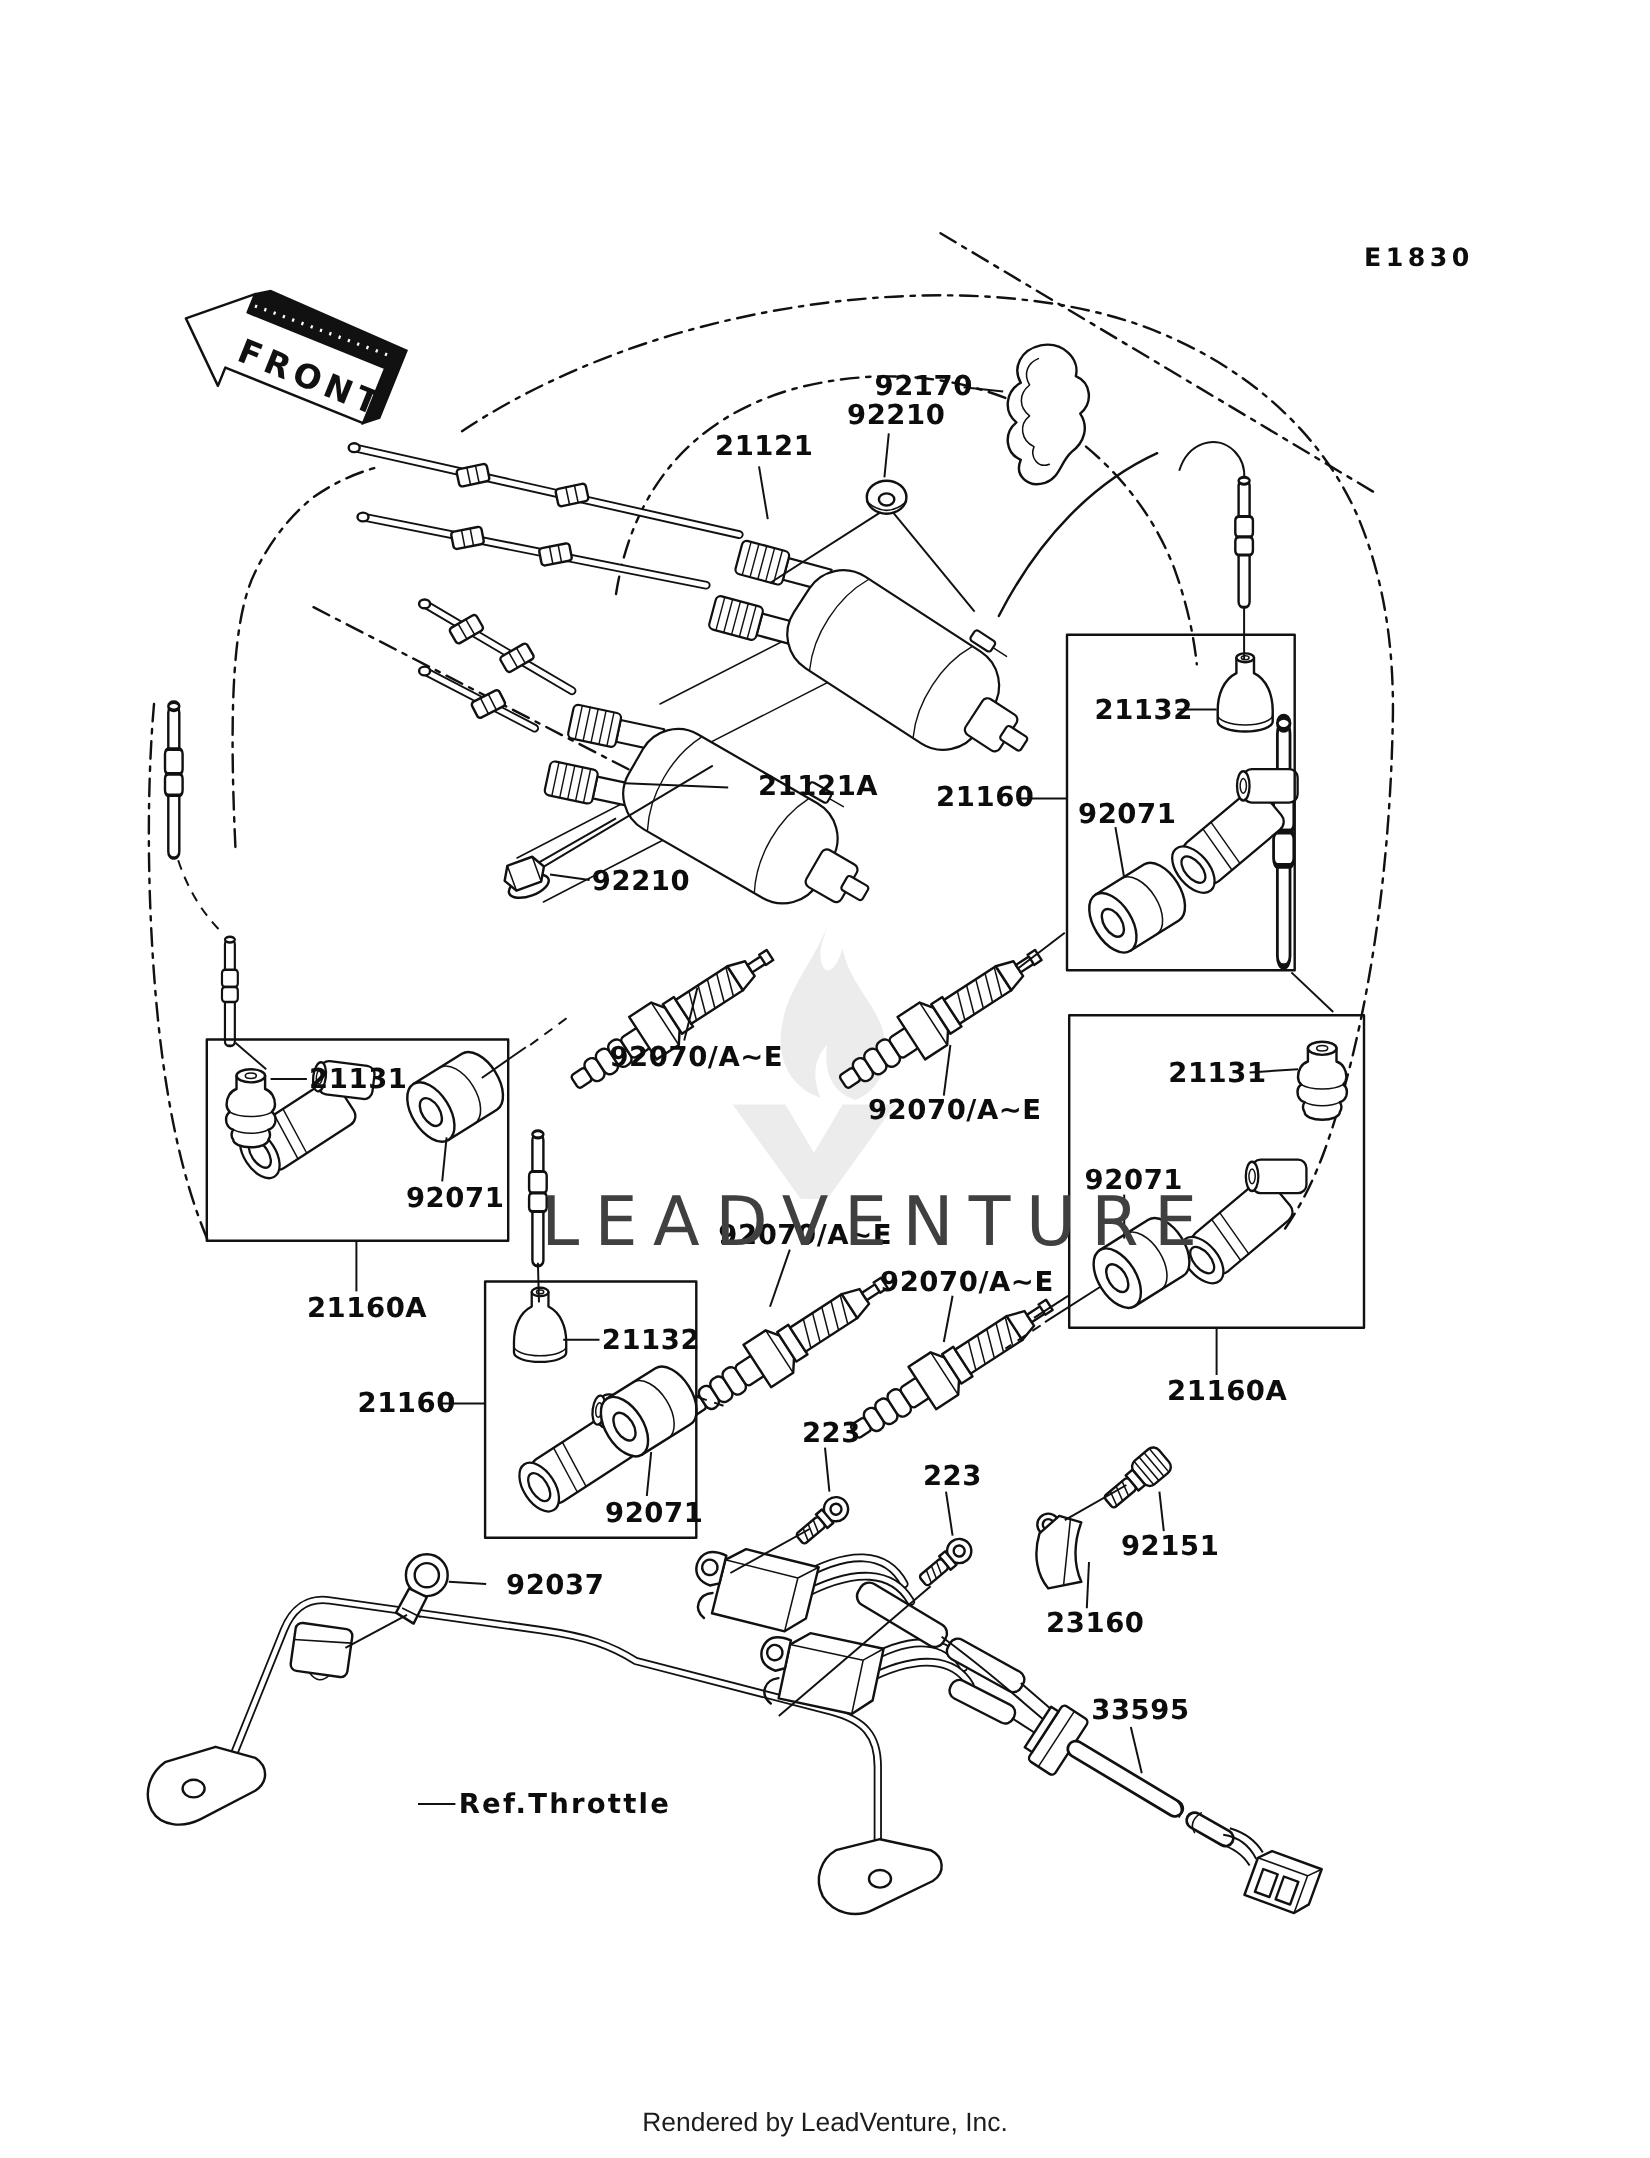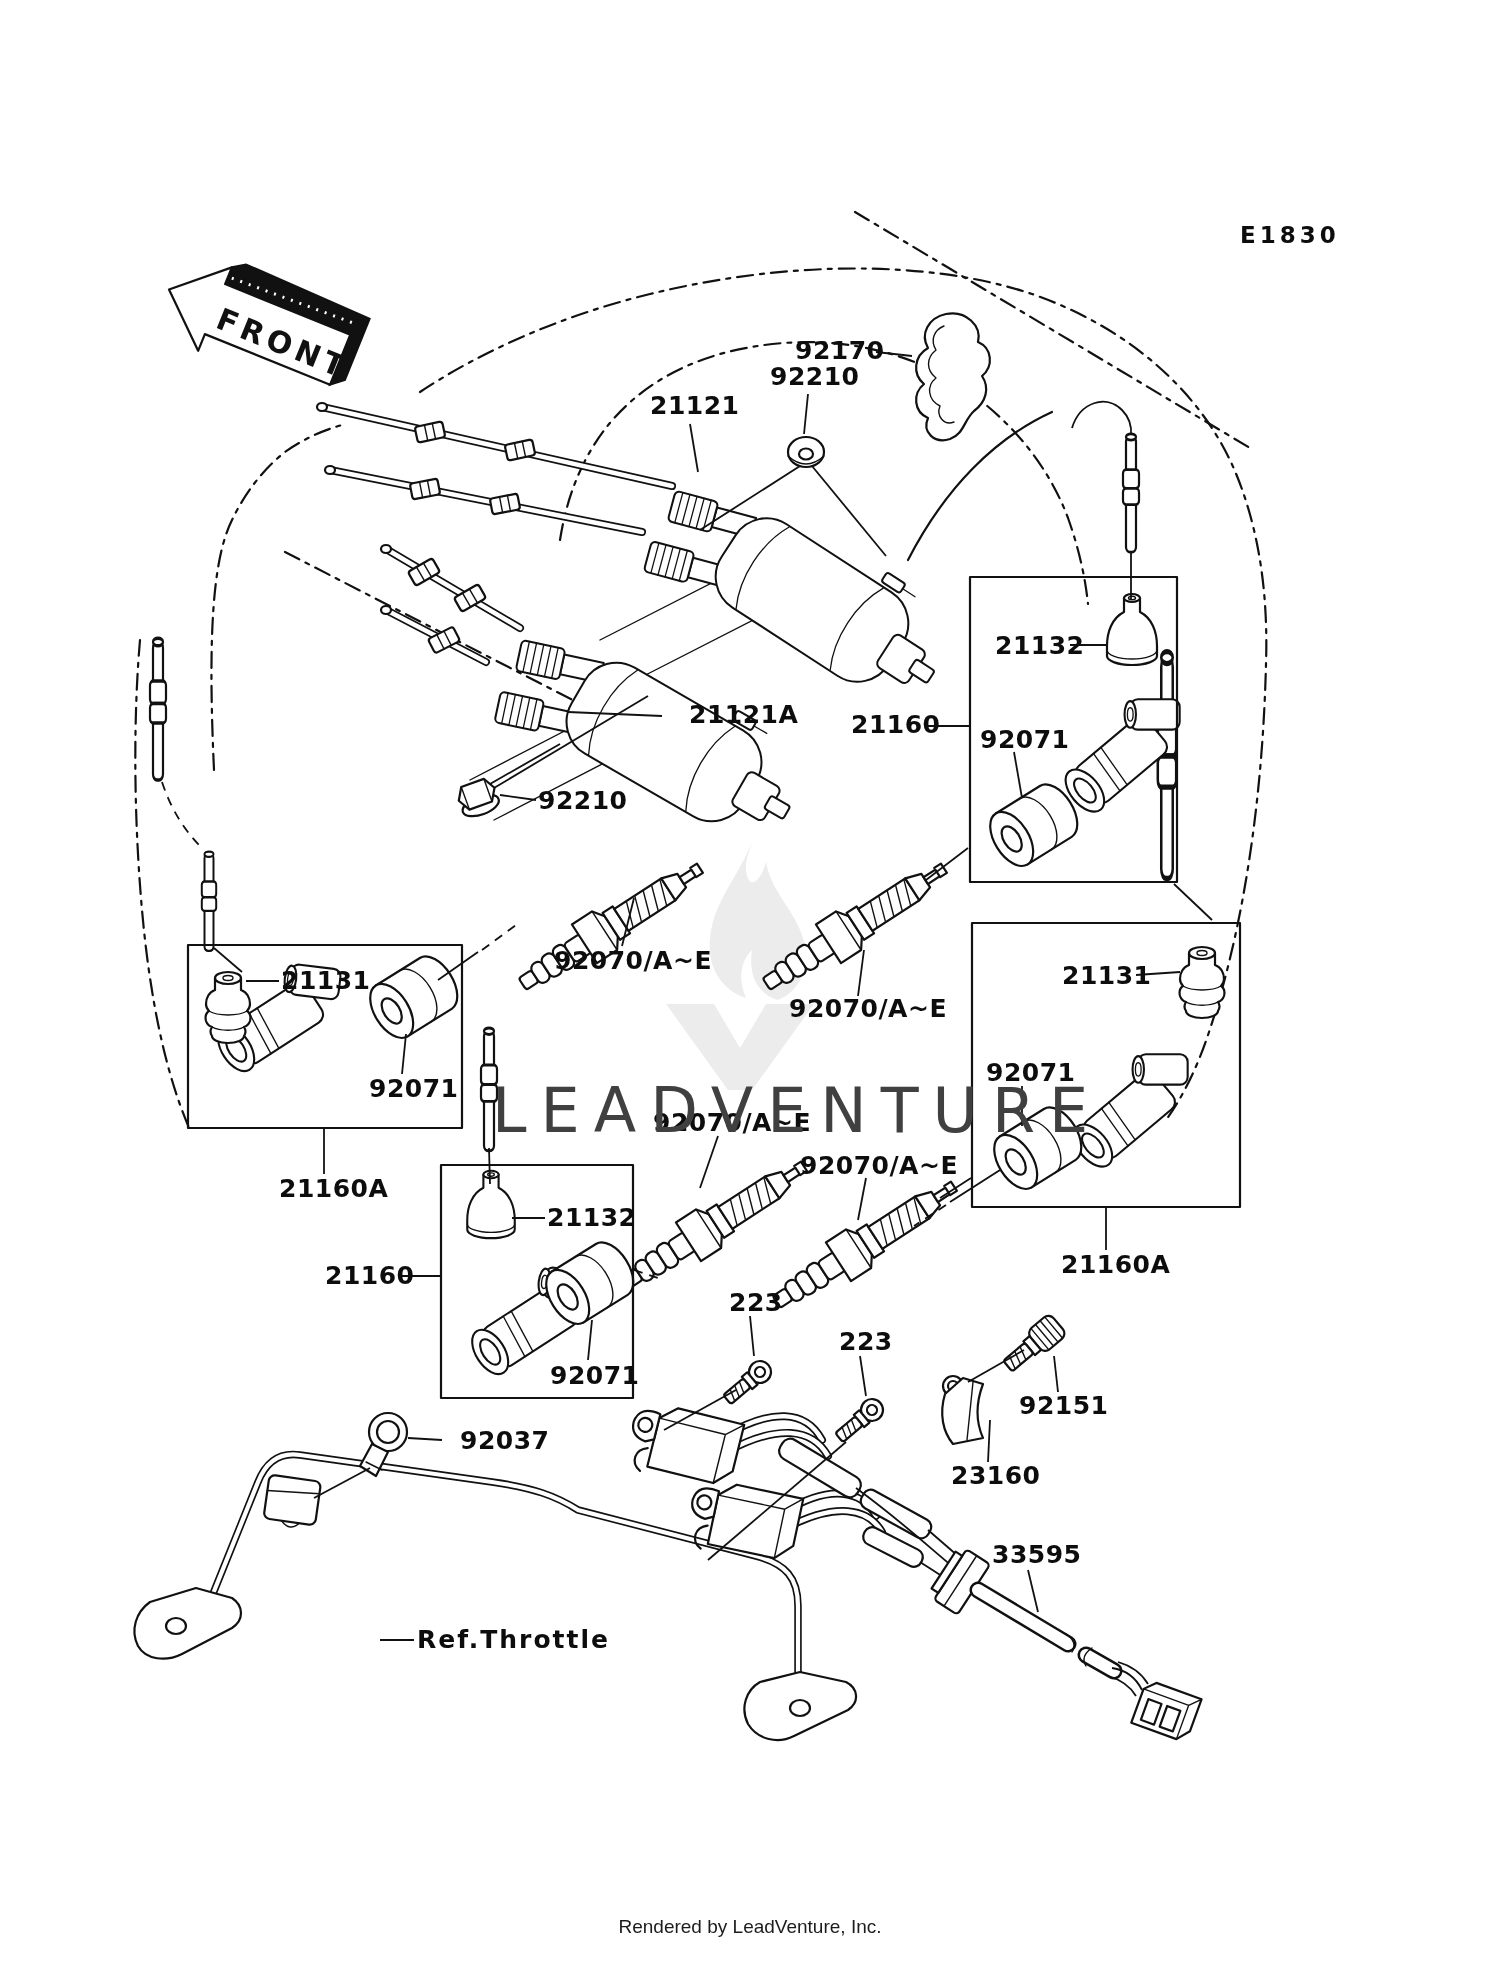--- a/index.html
+++ b/index.html
@@ -19,21 +19,21 @@
   .rod{fill:none;stroke:#111;stroke-width:7.5;stroke-linecap:round;}
   .rodcore{fill:none;stroke:#fff;stroke-width:4.2;stroke-linecap:round;}
   .wm{fill:#ececec;stroke:none;}
   .plbl{position:absolute;font-weight:bold;font-size:25px;letter-spacing:0.5px;
         color:#0d0d0d;white-space:nowrap;line-height:1;}
   .code{position:absolute;left:1240px;top:222px;font-weight:bold;font-size:23px;
         letter-spacing:4px;color:#0d0d0d;}
   .wmtext{position:absolute;left:492px;top:1074px;font-weight:normal;font-size:62px;
         letter-spacing:14px;color:#404040;white-space:nowrap;}
   .footer{position:absolute;left:0;top:1916px;width:100%;text-align:center;
-        font-family:"Liberation Sans", sans-serif;font-size:19px;color:#1c1c1c;}
+        font-family:"Liberation Sans", sans-serif;font-size:24px;color:#1c1c1c;}
   .fronttext{font-weight:bold;font-size:30px;letter-spacing:5px;fill:#111;}
 </style>
 </head>
 <body>
 
 <div id="stage">
 
 <svg width="1500" height="1962" viewBox="0 0 1500 1962">
 <defs>
   <g id="plug">

